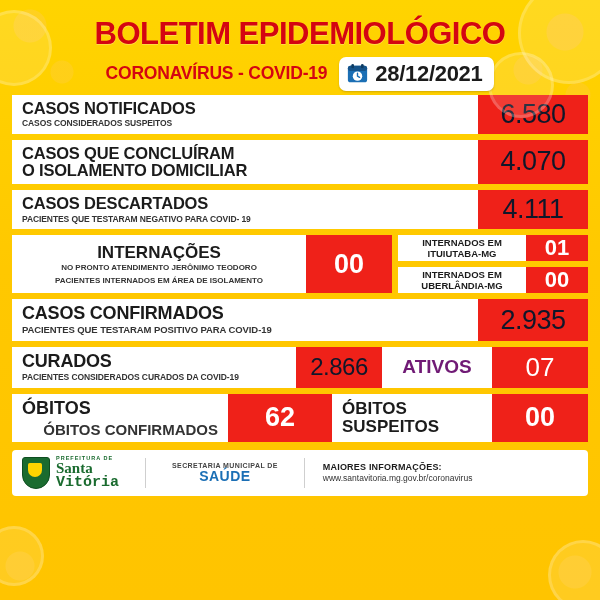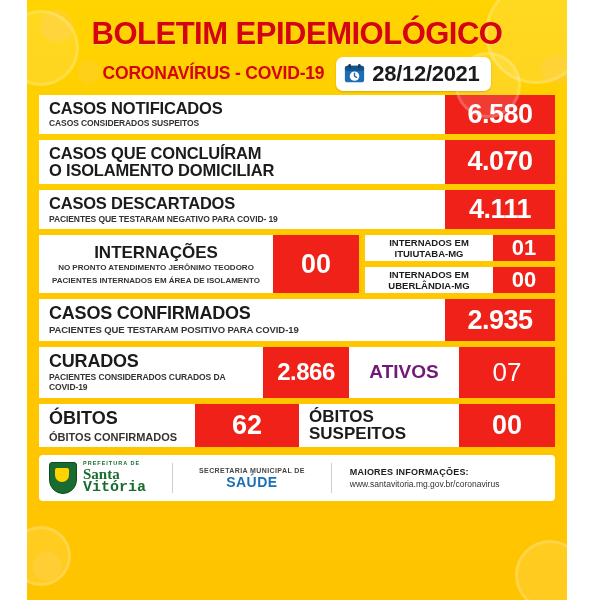--- a/index.html
+++ b/index.html
@@ -4,32 +4,31 @@
 <style>
   html,body{margin:0;padding:0;}
   body{
     width:600px;height:600px;
     background:#ffffff;
     font-family:"Liberation Sans", sans-serif;
     overflow:hidden;
   }
   .poster{
     position:relative;
-    width:540px;height:600px;
+    width:600px;height:600px;
     background:
       radial-gradient(circle at 565px 32px, rgba(255,200,60,.55) 0 18px, rgba(0,0,0,0) 19px),
       radial-gradient(circle at 528px 70px, rgba(255,200,60,.45) 0 14px, rgba(0,0,0,0) 15px),
       radial-gradient(circle at 578px 95px, rgba(255,200,60,.40) 0 12px, rgba(0,0,0,0) 13px),
       radial-gradient(circle at 30px 26px, rgba(255,205,70,.45) 0 16px, rgba(0,0,0,0) 17px),
       radial-gradient(circle at 62px 72px, rgba(255,205,70,.35) 0 11px, rgba(0,0,0,0) 12px),
       radial-gradient(circle at 20px 566px, rgba(255,205,70,.35) 0 14px, rgba(0,0,0,0) 15px),
       radial-gradient(circle at 575px 572px, rgba(255,205,70,.35) 0 16px, rgba(0,0,0,0) 17px),
       linear-gradient(180deg,#ffd400 0%, #ffc800 45%, #ffc400 100%);
     box-sizing:border-box;
-    margin-left:27px;
   }
   
   .virus{
     position:absolute;border-radius:50%;
     background:rgba(255,255,255,0.12);
     border:3px solid rgba(255,255,255,0.18);
   }
   .virus.v1{width:96px;height:96px;right:-20px;top:-18px;}
   .virus.v2{width:60px;height:60px;right:46px;top:52px;}
   .virus.v3{width:70px;height:70px;left:-24px;top:10px;}
@@ -87,22 +86,22 @@
     padding:5px 10px;
   }
   .lbl .big{
     font-size:16.5px;font-weight:bold;color:#1b1b1b;line-height:1.05;letter-spacing:-0.2px;
   }
   .lbl .small{
     font-size:8.5px;font-weight:bold;color:#333;margin-top:2px;line-height:1.15;letter-spacing:-0.1px;
   }
   .val{
     background:#ef2119;
-    color:#ffffff;
-    font-size:27px;font-weight:bold;
+    color:#0f172a;
+    font-size:27px;font-weight:normal;
     display:flex;align-items:center;justify-content:center;
     width:110px;flex:0 0 110px;
     letter-spacing:-0.5px;
   }
 
   
   .intern-wrap{display:flex;gap:6px;margin-bottom:6px;}
   .intern-left{
     display:flex;flex:1 1 auto;background:#ffffff;
   }
@@ -139,21 +138,21 @@
     background:#ef2119;color:#fff;font-size:26px;font-weight:normal;
     width:96px;flex:0 0 96px;display:flex;align-items:center;justify-content:center;
   }
 
   
   .obitos{display:flex;margin-bottom:8px;min-height:40px;}
   .obitos .l1{
     background:#fff;flex:1 1 auto;display:flex;flex-direction:column;justify-content:center;padding:4px 10px;
   }
   .obitos .l1 .big{font-size:18px;font-weight:bold;color:#1b1b1b;}
-  .obitos .l1 .small{font-size:11px;font-weight:bold;color:#333;margin-top:2px;}
+  .obitos .l1 .small{font-size:15px;font-weight:bold;color:#333;margin-top:2px;text-align:right;}
   .obitos .n1{background:#ef2119;color:#fff;width:104px;flex:0 0 104px;display:flex;align-items:center;justify-content:center;font-size:27px;font-weight:bold;}
   .obitos .l2{
     background:#fff;width:140px;flex:0 0 140px;display:flex;flex-direction:column;justify-content:center;padding:4px 10px;
   }
   .obitos .l2 .big{font-size:17px;font-weight:bold;color:#1b1b1b;line-height:1.05;}
   .obitos .n2{background:#ef2119;color:#fff;width:96px;flex:0 0 96px;display:flex;align-items:center;justify-content:center;font-size:27px;font-weight:bold;}
 
   
   .footer{
     margin:0 12px;

